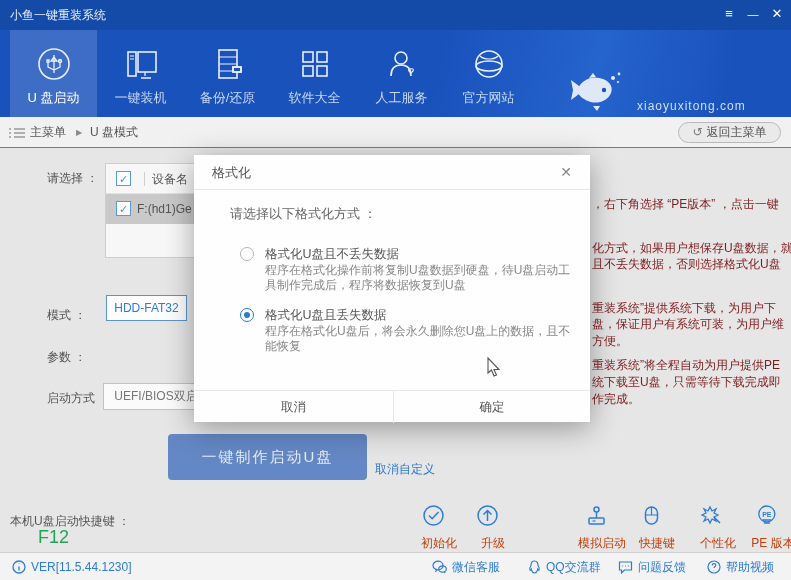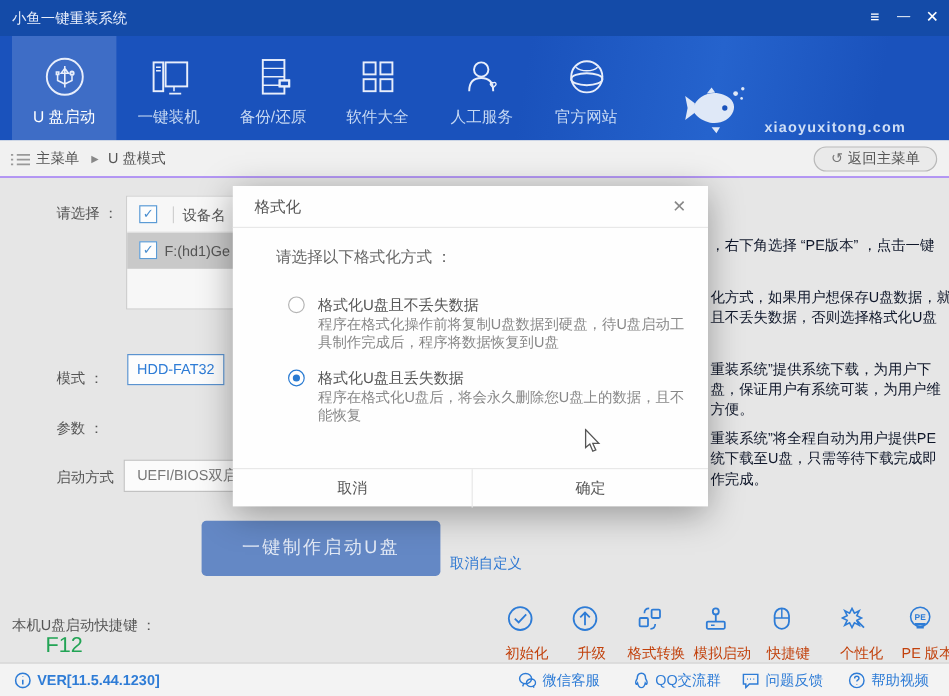--- a/index.html
+++ b/index.html
@@ -14,21 +14,21 @@
 
   
   .nav { left:0; top:30px; width:791px; height:87px; background:linear-gradient(100deg,#1a52bc 55%,#2563cd 75%,#1a52bc 92%); z-index:3; }
   .navitem { position:absolute; top:0; height:87px; width:87px; text-align:center; }
   .navitem.active { background:rgba(255,255,255,0.16); }
   .navitem .nicon { position:absolute; top:12px; left:50%; transform:translateX(-50%); width:44px; height:44px; }
   .navitem .nlabel { position:absolute; bottom:10px; width:100%; font-size:13px; color:#c6d8f3; }
   .navitem.active .nlabel { color:#ffffff; }
   .logo { position:absolute; left:563px; top:36px; width:220px; height:50px; }
   .logo-name { position:absolute; left:72px; top:2px; font-size:26px; font-weight:bold; color:#eef3fc; letter-spacing:3px; }
-  .logo-domain { position:absolute; left:74px; top:33px; font-size:12px; font-weight:bold; color:#cfdef5; letter-spacing:1px; }
+  .logo-domain { position:absolute; left:74px; top:33px; font-size:12px; font-weight:normal; color:#cfdef5; letter-spacing:1px; }
 
   
   .breadcrumb { left:0; top:117px; width:791px; height:31px; background:#f1f1f1; border-bottom:1px solid #8b5cf6; z-index:3; }
   .bc-text { position:absolute; top:0; line-height:31px; font-size:12px; color:#555; }
   .backbtn { position:absolute; left:678px; top:5px; width:103px; height:21px; background:#eaeaea; border:1px solid #b9b9b9; border-radius:11px; font-size:12px; color:#555; text-align:center; line-height:19px; }
   .backbtn .backicon { color:#777; margin-right:4px; font-size:12px; }
 
   
   .content { left:0; top:148px; width:686px; height:404px; background:#e6e6e6; }
   .flabel { position:absolute; font-size:12px; color:#555; }
@@ -39,21 +39,21 @@
   .cbx { position:absolute; top:7px; width:15px; height:15px; background:#fdfdfd; border:1px solid #5b9bd5; font-size:11px; line-height:14px; text-align:center; color:#4a8fd0; }
   .devdivider { position:absolute; left:38px; top:8px; width:1px; height:14px; background:#d0d0d0; }
   .devtext { position:absolute; top:0; line-height:30px; font-size:12px; color:#555; white-space:nowrap; }
 
   .bluebtn { position:absolute; width:81px; height:26px; background:#fdfdfd; border:1px solid #5b93cf; color:#2e7cd6; font-size:12px; text-align:center; line-height:24px; }
   .selectbox { position:absolute; left:103px; top:235px; width:118px; height:27px; background:#fbfbfb; border:1px solid #c2c2c2; color:#777; font-size:12px; text-align:center; line-height:25px; white-space:nowrap; overflow:hidden; }
 
   .primarybtn { position:absolute; left:168px; top:286px; width:199px; height:46px; background:#6488c5; border-radius:4px; color:#e3eaf6; font-size:15px; letter-spacing:2px; text-align:center; line-height:46px; }
   .cancel-link { position:absolute; left:375px; top:313px; font-size:12px; color:#3079d2; }
 
-  .helpfrag { position:absolute; left:592px; font-size:12px; color:#0f172a; white-space:nowrap; }
+  .helpfrag { position:absolute; left:592px; font-size:12px; color:#7f1d1d; white-space:nowrap; }
 
   .tool { position:absolute; top:356px; text-align:center; transform:translateX(-50%); }
   .tool .ticon { width:23px; height:23px; margin:0 auto; }
   .tool .tlabel { font-size:12px; color:#c2410c; margin-top:4px; white-space:nowrap;margin-left:12px; }
 
   .hk-label { position:absolute; left:10px; top:365px; font-size:12px; color:#555; }
   .hk-value { position:absolute; left:38px; top:379px; font-size:18px; color:#22a455; }
 
   
   .statusbar { left:0; top:552px; width:791px; height:28px; background:#f3f3f3; border-top:1px solid #d0d0d0; }
@@ -214,28 +214,20 @@
     </svg>
     <div class="tlabel">初始化</div>
   </div>
   <div class="tool" style="left:487px;">
     <svg class="ticon" viewBox="0 0 23 23" fill="none" stroke="#2e7cd6" stroke-width="1.5">
       <circle cx="11.5" cy="11.5" r="9.5"></circle>
         <path d="M11.5 17 V7 M7.5 10.5 L11.5 6.5 l4 4"></path>
     </svg>
     <div class="tlabel">升级</div>
   </div>
-  <div class="tool" style="left:541px;">
-    <svg class="ticon" viewBox="0 0 23 23" fill="none" stroke="#2e7cd6" stroke-width="1.5">
-      <rect x="3" y="11" width="7" height="7" rx="1"></rect>
-        <rect x="13" y="4" width="7" height="7" rx="1"></rect>
-        <path d="M7 7 c0-3 2-4 4-4 M16 16 c0 3-2 4-4 4" stroke-width="1.4"></path>
-    </svg>
-    <div class="tlabel">格式转换</div>
-  </div>
   <div class="tool" style="left:596px;">
     <svg class="ticon" viewBox="0 0 23 23" fill="none" stroke="#2e7cd6" stroke-width="1.5">
       <rect x="4" y="14" width="15" height="6" rx="1"></rect>
         <path d="M11.5 14 V8"></path>
         <circle cx="11.5" cy="5.5" r="2.5"></circle>
         <path d="M7.5 17 h3" stroke-width="1.2"></path>
     </svg>
     <div class="tlabel">模拟启动</div>
   </div>
   <div class="tool" style="left:651px;">
@@ -256,21 +248,21 @@
     <svg class="ticon" viewBox="0 0 23 23" fill="none" stroke="#2e7cd6" stroke-width="1.3">
       <circle cx="11.5" cy="10" r="8"></circle>
         <text x="11.5" y="12.5" font-size="7" text-anchor="middle" fill="#2e7cd6" stroke="none" font-weight="bold">PE</text>
         <path d="M7 16 h9 M8.5 19 h6" stroke-width="1.5"></path>
     </svg>
     <div class="tlabel">PE 版本</div>
   </div>
 </div>
 
 <div class="abs statusbar">
-  <span class="statusitem" style="left:12px;font-weight:bold;">
+  <span class="statusitem" style="left:12px;">
     <svg width="14" height="14" viewBox="0 0 14 14" fill="none" stroke="#2e7cd6" stroke-width="1.3">
         <circle cx="7" cy="7" r="6"></circle>
         <path d="M7 6.5 v4 M7 3.6 v0.4"></path>
       </svg><span>VER[11.5.44.1230]</span>
   </span>
   <span class="statusitem" style="left:432px;">
     <svg width="15" height="14" viewBox="0 0 15 14" fill="none" stroke="#2e7cd6" stroke-width="1.2">
       <ellipse cx="6" cy="5.5" rx="5" ry="4.3"></ellipse>
         <path d="M3.5 12 l1-2.2"></path>
         <ellipse cx="10.5" cy="9" rx="3.8" ry="3.2"></ellipse>

